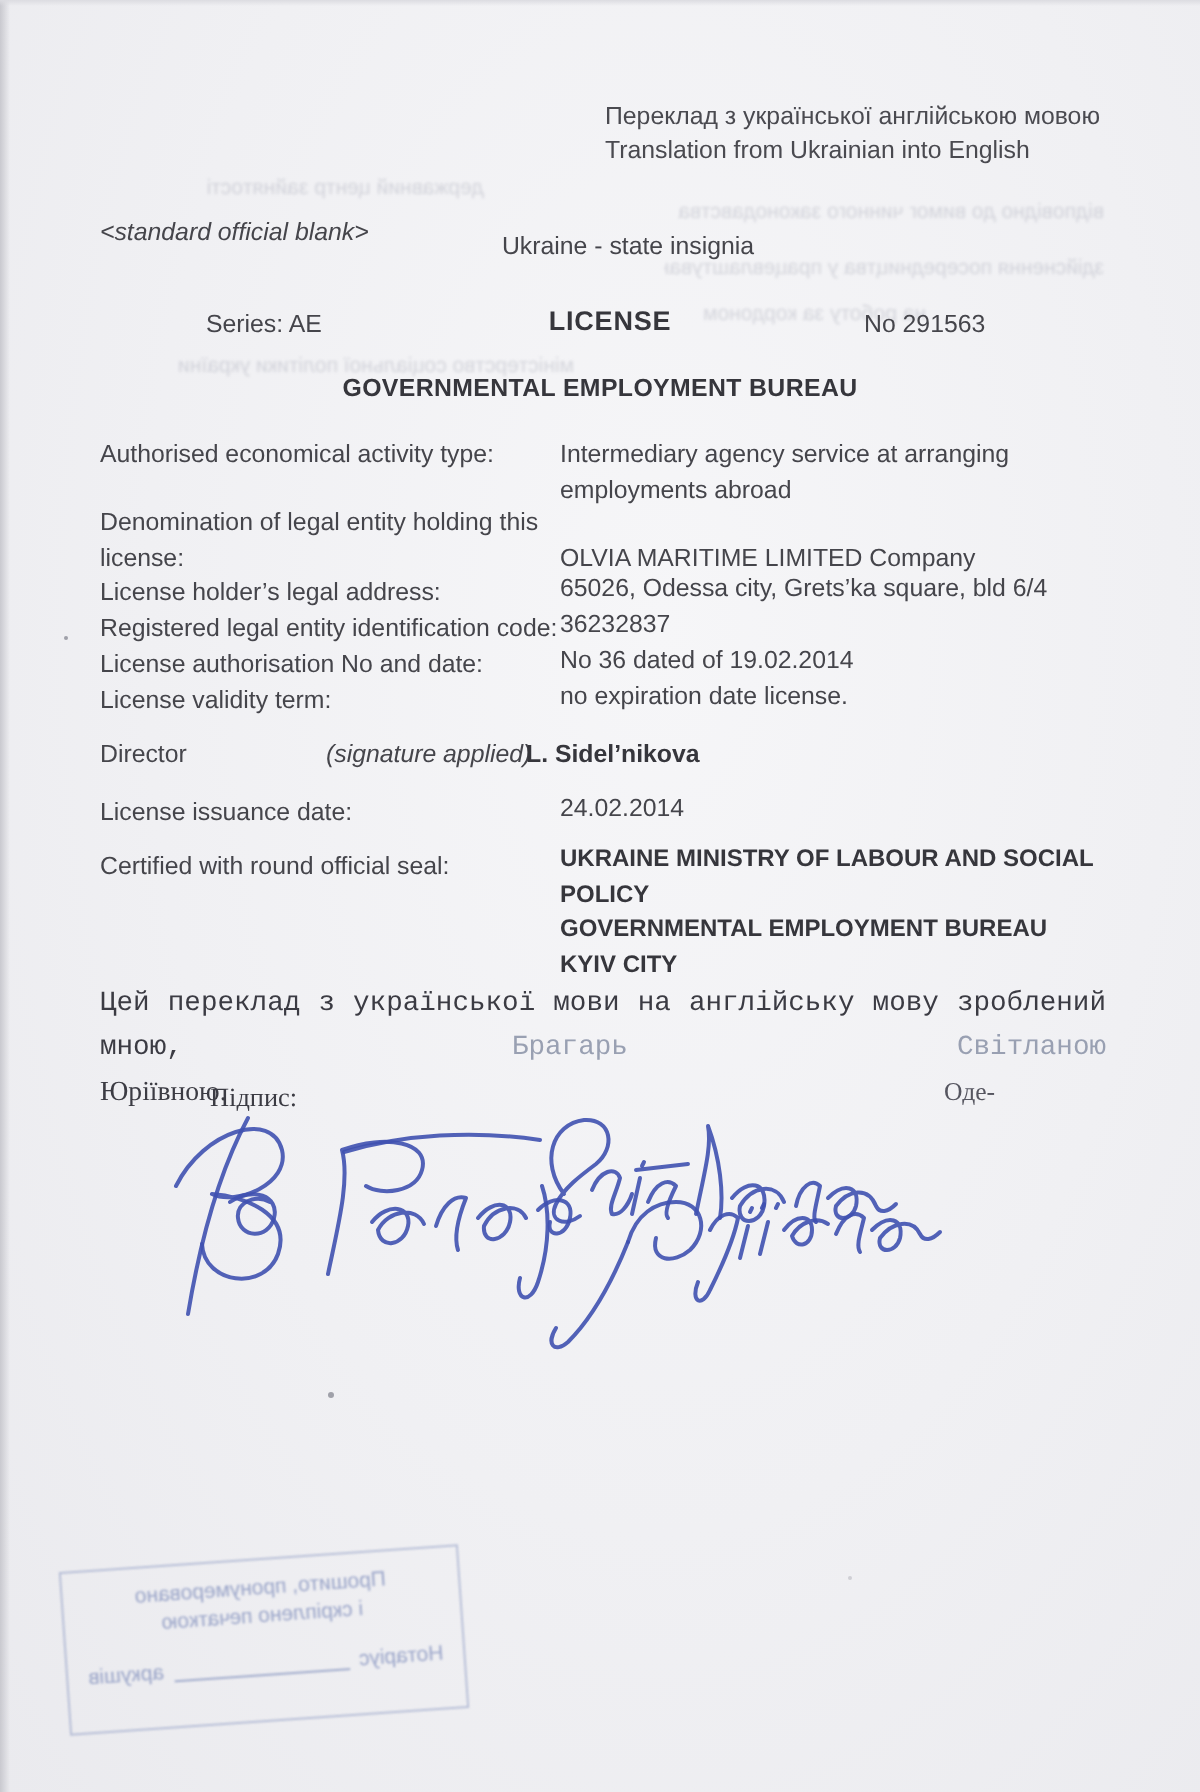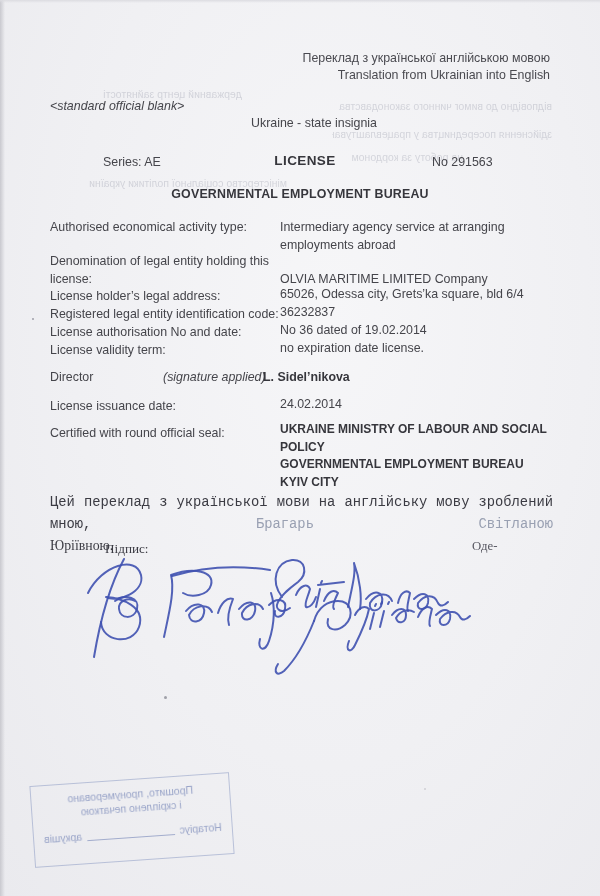--- a/index.html
+++ b/index.html
@@ -13,21 +13,21 @@
   .edge-left{position:absolute;left:0;top:0;bottom:0;width:5px;
     background:linear-gradient(90deg,#c9c9cf,rgba(230,230,234,0));}
   .edge-top{position:absolute;left:0;top:0;right:0;height:3px;
     background:linear-gradient(180deg,#dcdce1,rgba(240,240,243,0));}
   .abs{position:absolute;}
   .sans{font-size:12.4px;line-height:18px;color:#45454b;}
   .b{font-weight:700;color:#36363c;}
   .it{font-style:italic;}
   .serif{font-family:"Liberation Serif", serif;font-size:13.8px;color:#3b3b43;}
   .center{left:0;right:0;text-align:center;}
-  .right{text-align:right;}
+  .right{text-align:left;}
   .faded{color:#99a0b2;}
   
   .ghost{
     position:absolute;font-size:10.5px;line-height:13px;
     color:rgba(98,104,128,0.22);filter:blur(0.7px);
     transform:scaleX(-1);white-space:nowrap;overflow:hidden;
   }
   
   .sig{position:absolute;left:52px;top:545px;}
   .sig path{fill:none;stroke:#3f51b0;stroke-width:2;stroke-linecap:round;stroke-linejoin:round;opacity:.9;}
@@ -57,21 +57,21 @@
   <div class="ghost" style="right:48px;top:128px;width:220px;">здійснення посередництва у працевлаштуванні</div>
   <div class="ghost" style="left:298px;top:151px;width:165px;">на роботу за кордоном</div>
   <div class="ghost" style="left:42px;top:177px;width:245px;">міністерство соціальної політики україни</div>
   <div class="ghost" style="left:42px;top:88px;width:200px;">державний центр зайнятості</div>
 
   <div class="abs sans right" style="right:50px;top:50px;line-height:17px;color:#4a4a50;">
     <div>Переклад з української англійською мовою</div>
     <div>Translation from Ukrainian into English</div>
   </div>
 
-  <div class="abs sans it" style="left:50px;top:97px;">&lt;standard official blank&gt;</div>
+  <div class="abs sans it" style="left:50px;top:107px;">&lt;standard official blank&gt;</div>
 
   <div class="abs sans center" style="top:114px;padding-left:28px;">Ukraine - state insignia</div>
 
   <div class="abs sans" style="left:103px;top:153px;">Series: AE</div>
   <div class="abs sans b center" style="top:152px;font-size:13.5px;letter-spacing:.4px;padding-left:10px;">LICENSE</div>
   <div class="abs sans" style="left:432px;top:153px;">No 291563</div>
 
   <div class="abs sans b center" style="top:185px;letter-spacing:.2px;padding-left:0px;">GOVERNMENTAL EMPLOYMENT BUREAU</div>
 
   <div class="abs sans" style="left:50px;top:218px;width:225px;">Authorised economical activity type:</div>

